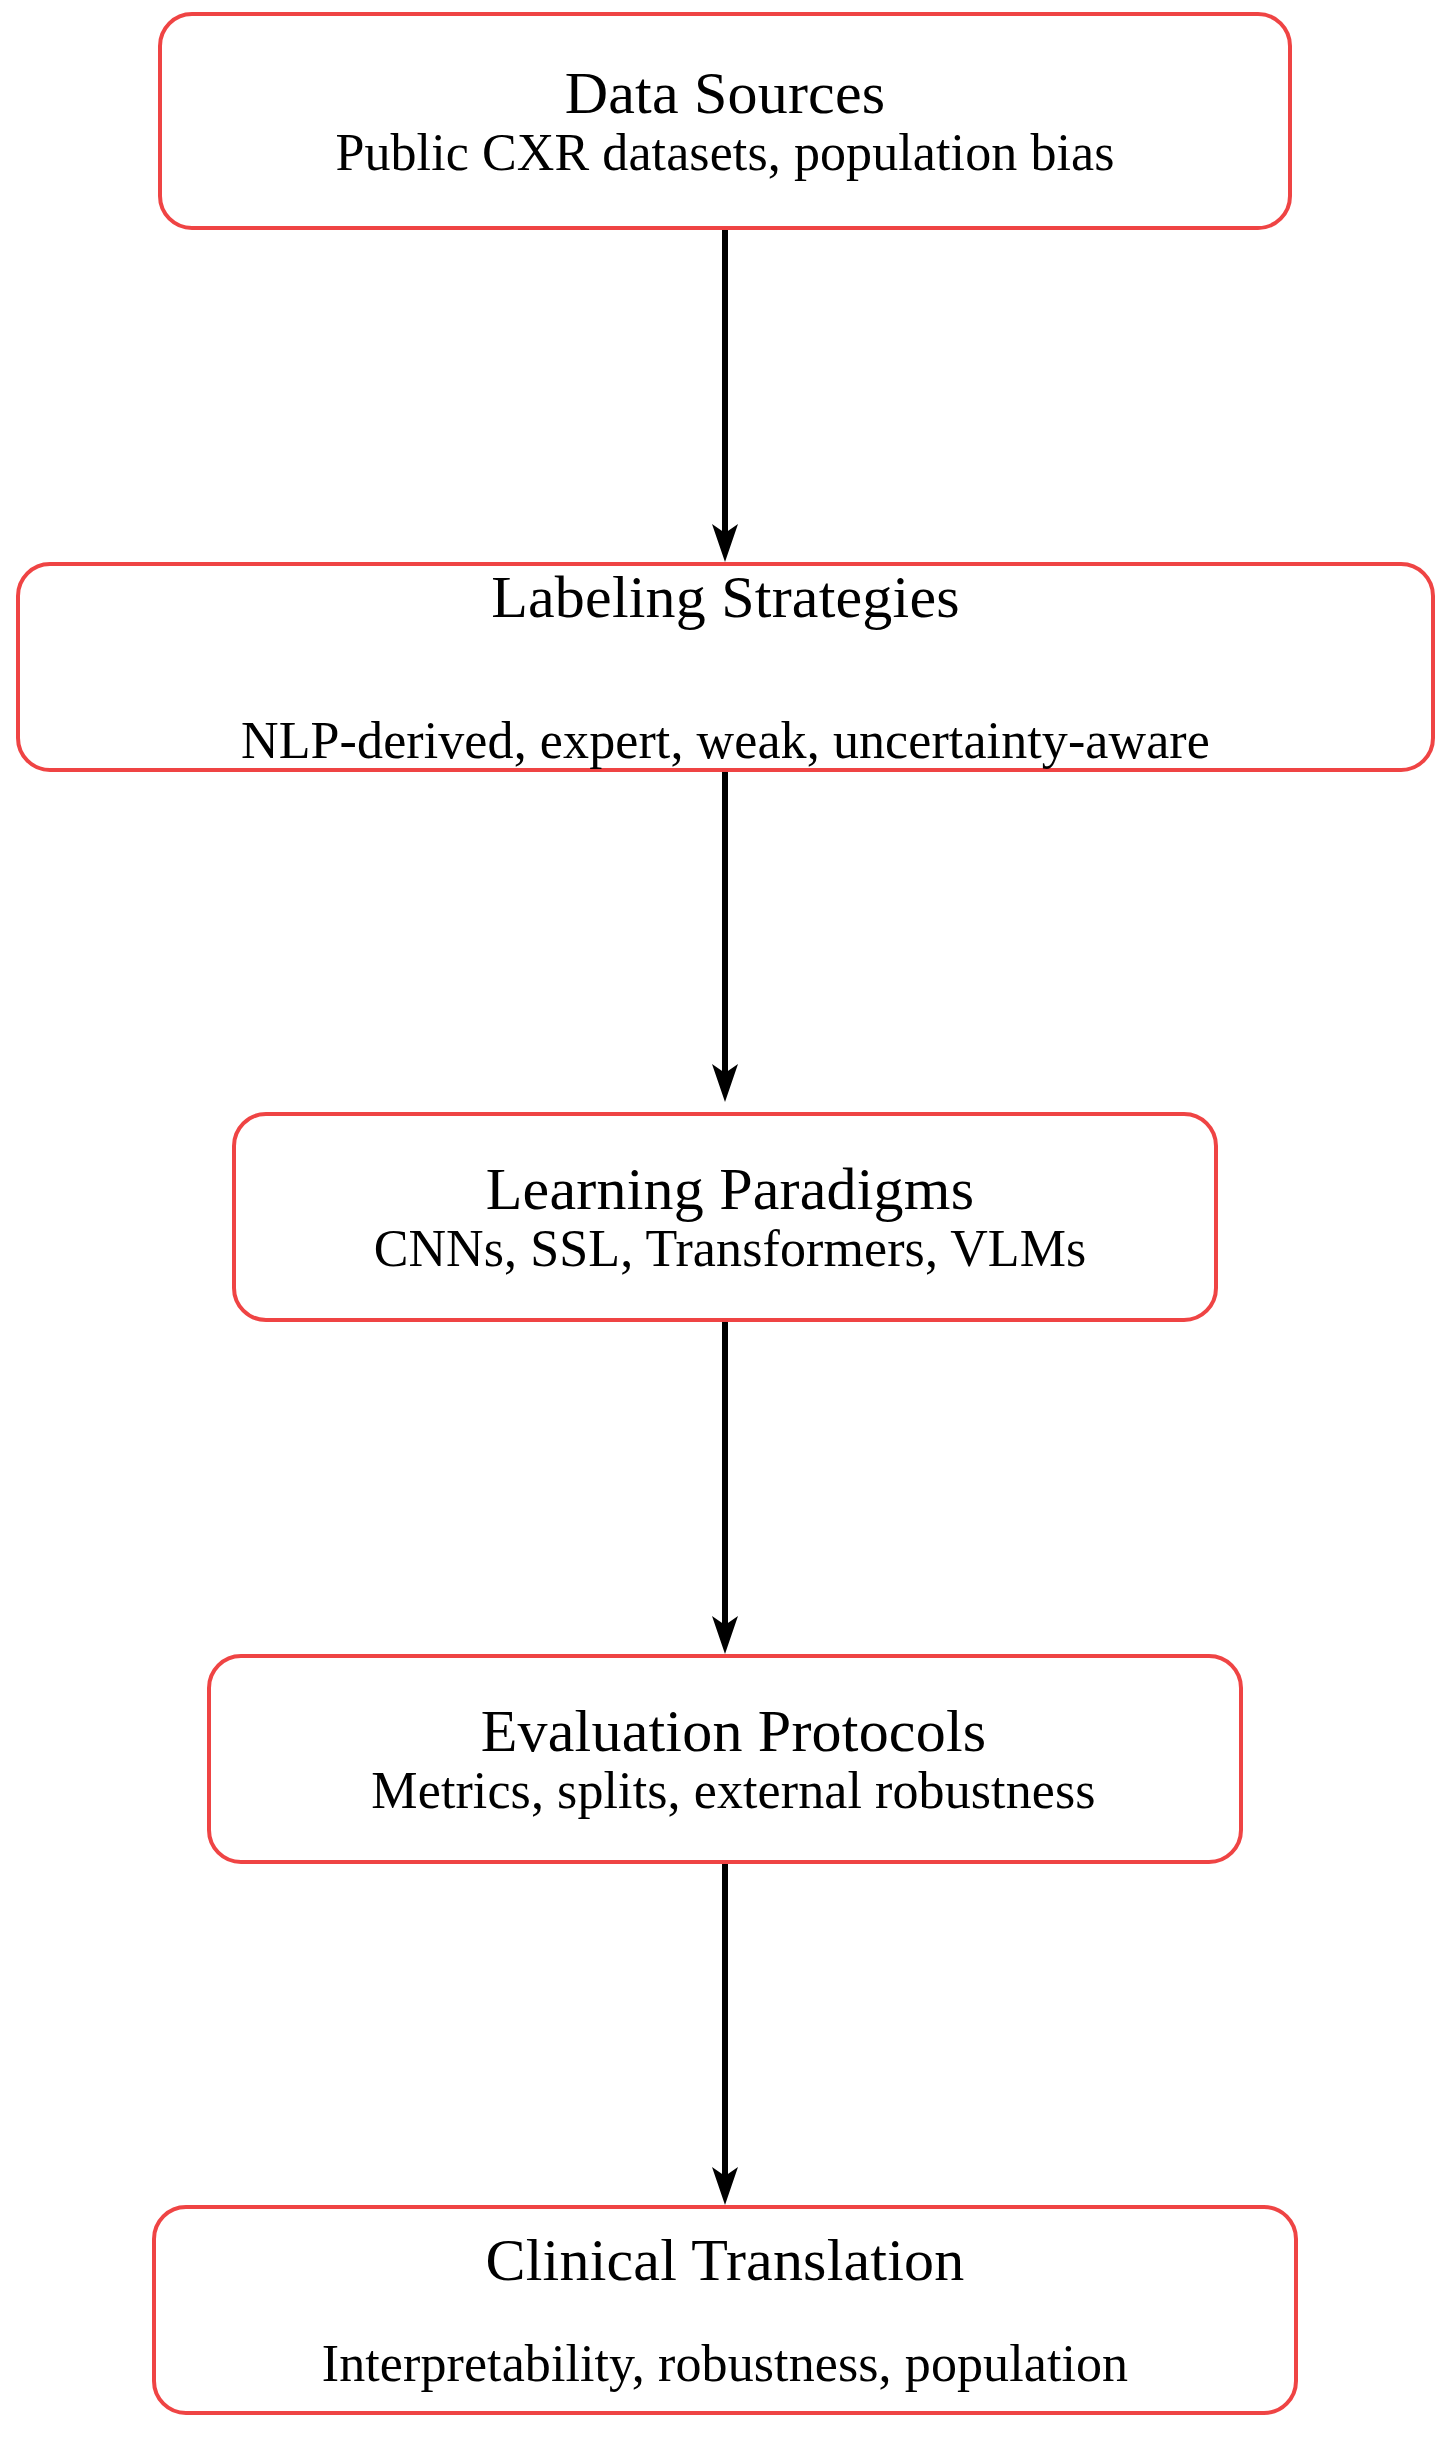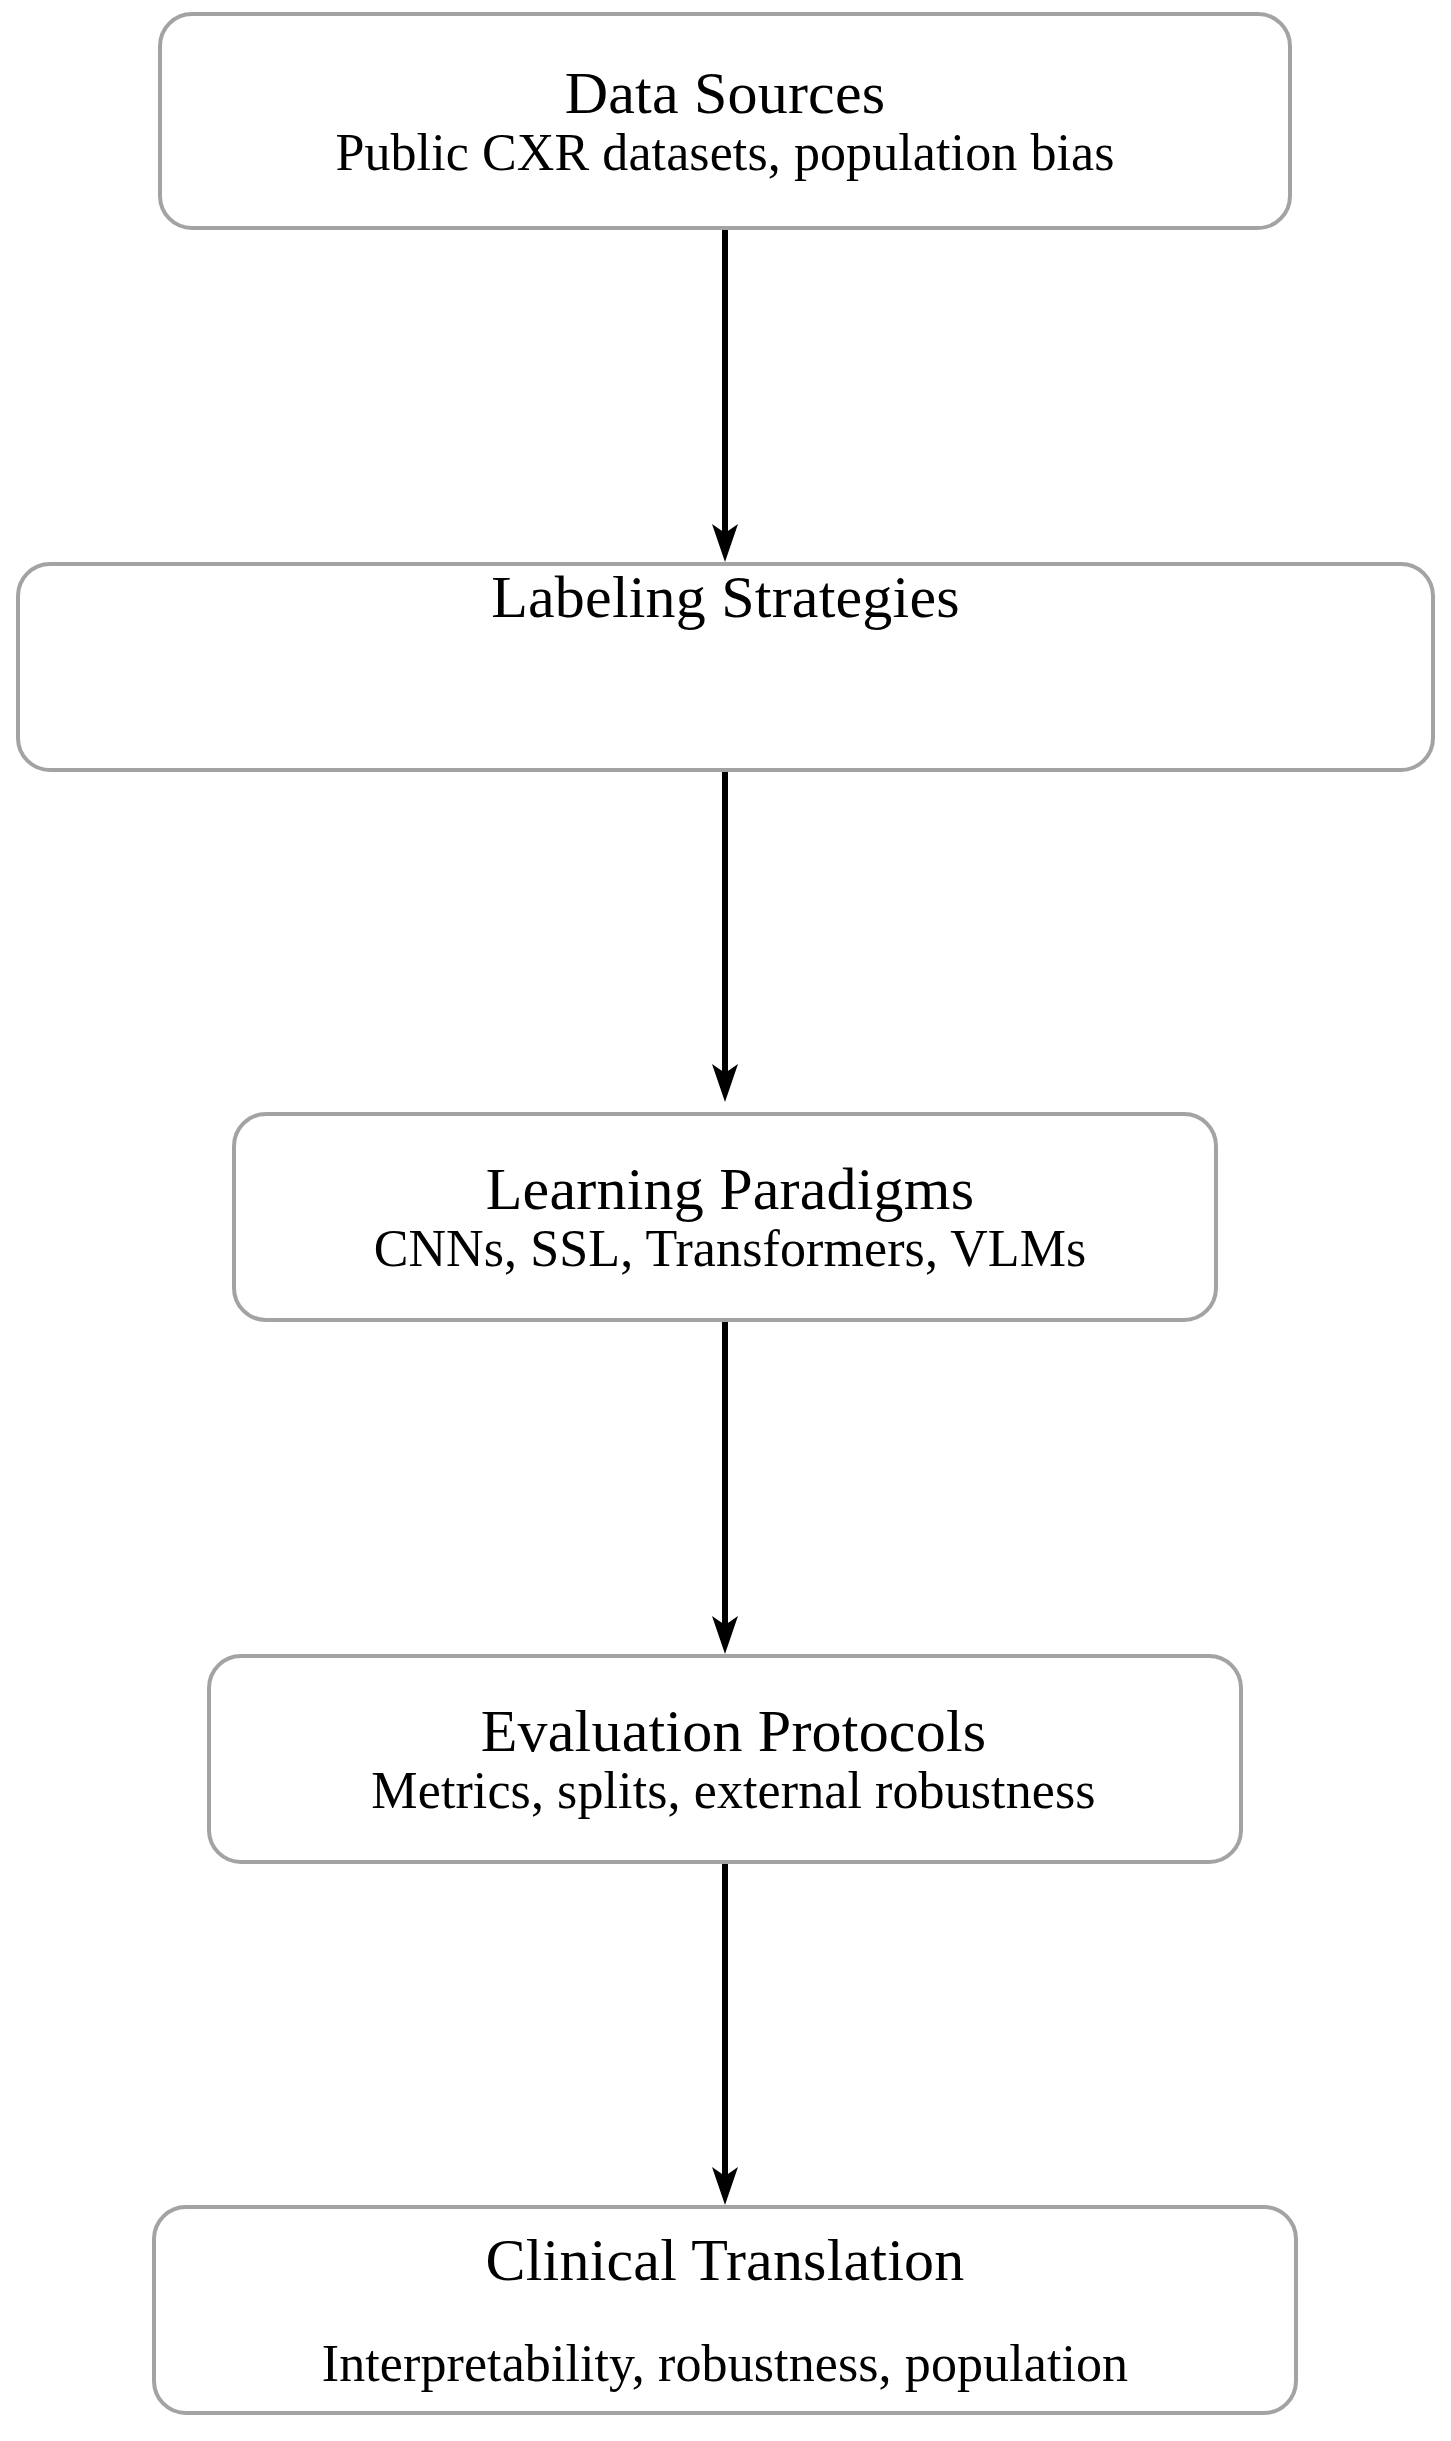--- a/index.html
+++ b/index.html
@@ -12,21 +12,21 @@
     width: 1451px;
     height: 2441px;
     background: #ffffff;
     overflow: hidden;
     font-family: "Liberation Serif", "DejaVu Serif", serif;
     color: #000000;
   }
   .node {
     position: absolute;
     box-sizing: border-box;
-    border: 4px solid #a3a3a3;
+    border: 4px solid #ef4444;
     border-radius: 34px;
     background: #ffffff;
     display: flex;
     flex-direction: column;
     align-items: center;
     justify-content: center;
     text-align: center;
     padding: 0 14px;
   }
   .node-title {
@@ -63,20 +63,21 @@
 
   <div class="connector" style="left:695px; top:230px; height:332px;">
     <svg width="60" height="332" viewBox="0 0 60 332">
       <line x1="30" y1="0" x2="30" y2="318" stroke="#000000" stroke-width="6"></line>
       <polygon points="30,332 17,294 30,303 43,294" fill="#000000"></polygon>
     </svg>
   </div>
 
   <div class="node" style="left:16px; top:562px; width:1419px; height:210px;justify-content:space-between;">
     <div class="node-title">Labeling Strategies</div>
+    <div class="node-subtitle">NLP-derived, expert, weak, uncertainty-aware</div>
   </div>
 
   <div class="connector" style="left:695px; top:772px; height:330px;">
     <svg width="60" height="330" viewBox="0 0 60 330">
       <line x1="30" y1="0" x2="30" y2="316" stroke="#000000" stroke-width="6"></line>
       <polygon points="30,330 17,292 30,301 43,292" fill="#000000"></polygon>
     </svg>
   </div>
 
   <div class="node" style="left:232px; top:1112px; width:986px; height:210px;padding-left:24px;">

